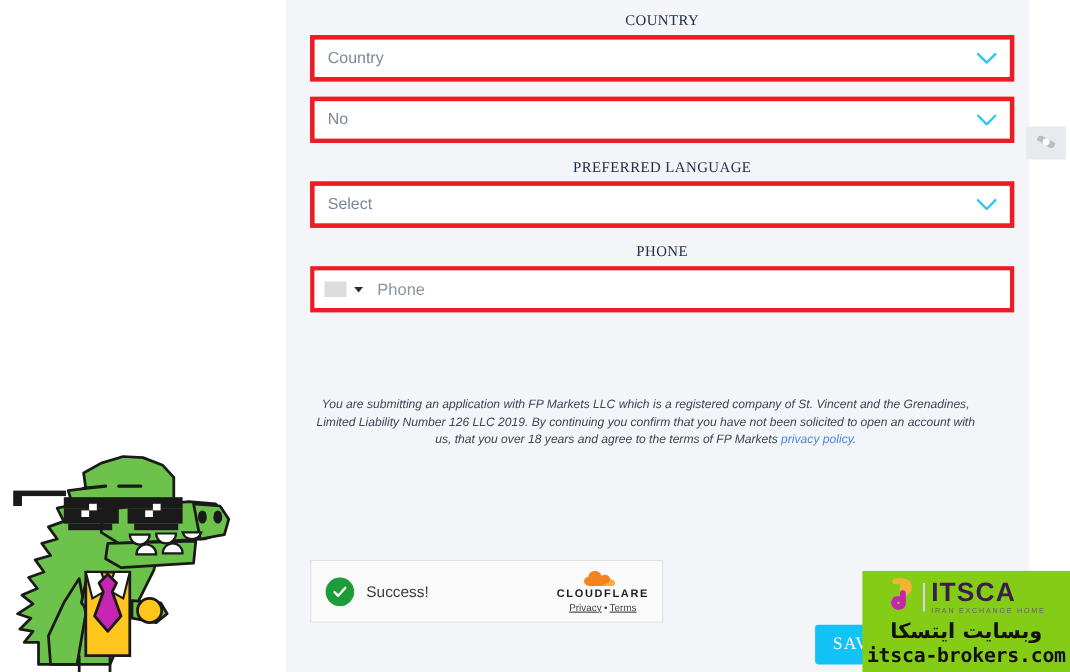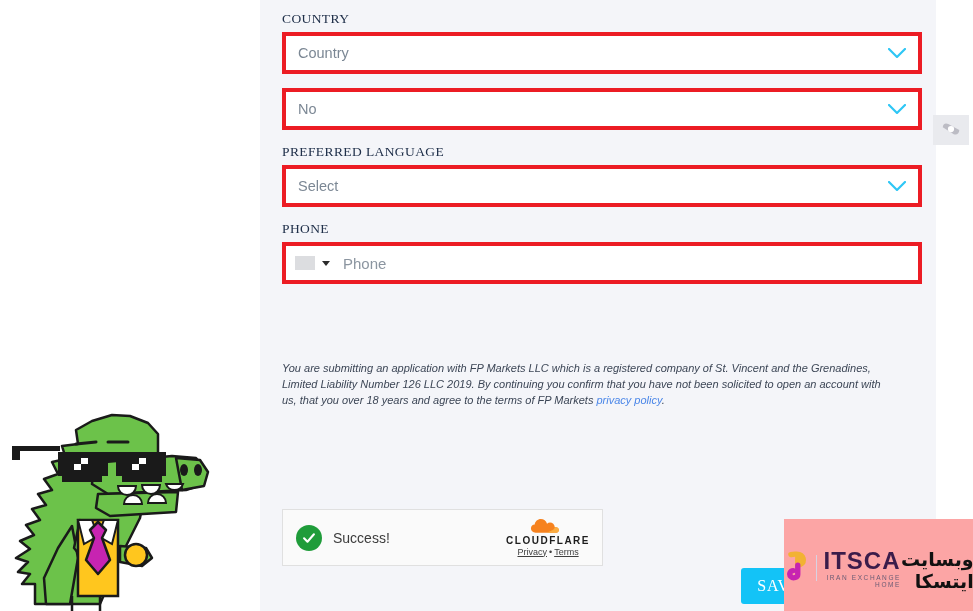--- a/index.html
+++ b/index.html
@@ -10,21 +10,21 @@
     overflow: hidden;
   }
   #stage { position: relative; width: 973px; height: 611px; background: #ffffff; }
 
   
   .form-panel {
     position: absolute; left: 260px; top: 0;
     width: 676px; height: 611px;
     background: #f4f5f9;
   }
-  .form-inner { position: absolute; left: 22px; top: 11px; width: 640px; }
+  .form-inner { position: absolute; left: 22px; top: 11px; width: 640px; text-align: center; }
 
   .field-label {
     font-family: "Liberation Serif", serif;
     font-size: 13.5px; letter-spacing: .4px;
     color: #20304a; text-transform: uppercase;
     margin-bottom: 5px;
   }
   .question {
     font-family: "Liberation Serif", serif;
     font-size: 14.5px; color: #1b2a42;
@@ -135,22 +135,22 @@
     display: flex; align-items: center; justify-content: center;
   }
 
   
   .mascot { position: absolute; left: 0px; top: 408px; width: 232px; height: 203px; }
 
   
   .watermark {
     position: absolute; left: 784px; top: 519px;
     width: 189px; height: 92px;
-    background: #fca5a5;
-    display: flex; flex-direction: row;
+    background: #84cc16;
+    display: flex; flex-direction: column;
     align-items: center; justify-content: flex-start;
     padding-top: 6px;
   }
   .wm-row { display: flex; align-items: center; gap: 6px; }
   .wm-divider { width: 2px; height: 26px; background: #d9d2e2; }
   .wm-brand {
     font-family: "Liberation Sans", sans-serif;
     font-size: 24px; font-weight: bold; letter-spacing: 1px;
     color: #3b1c4a; line-height: 24px;
   }

